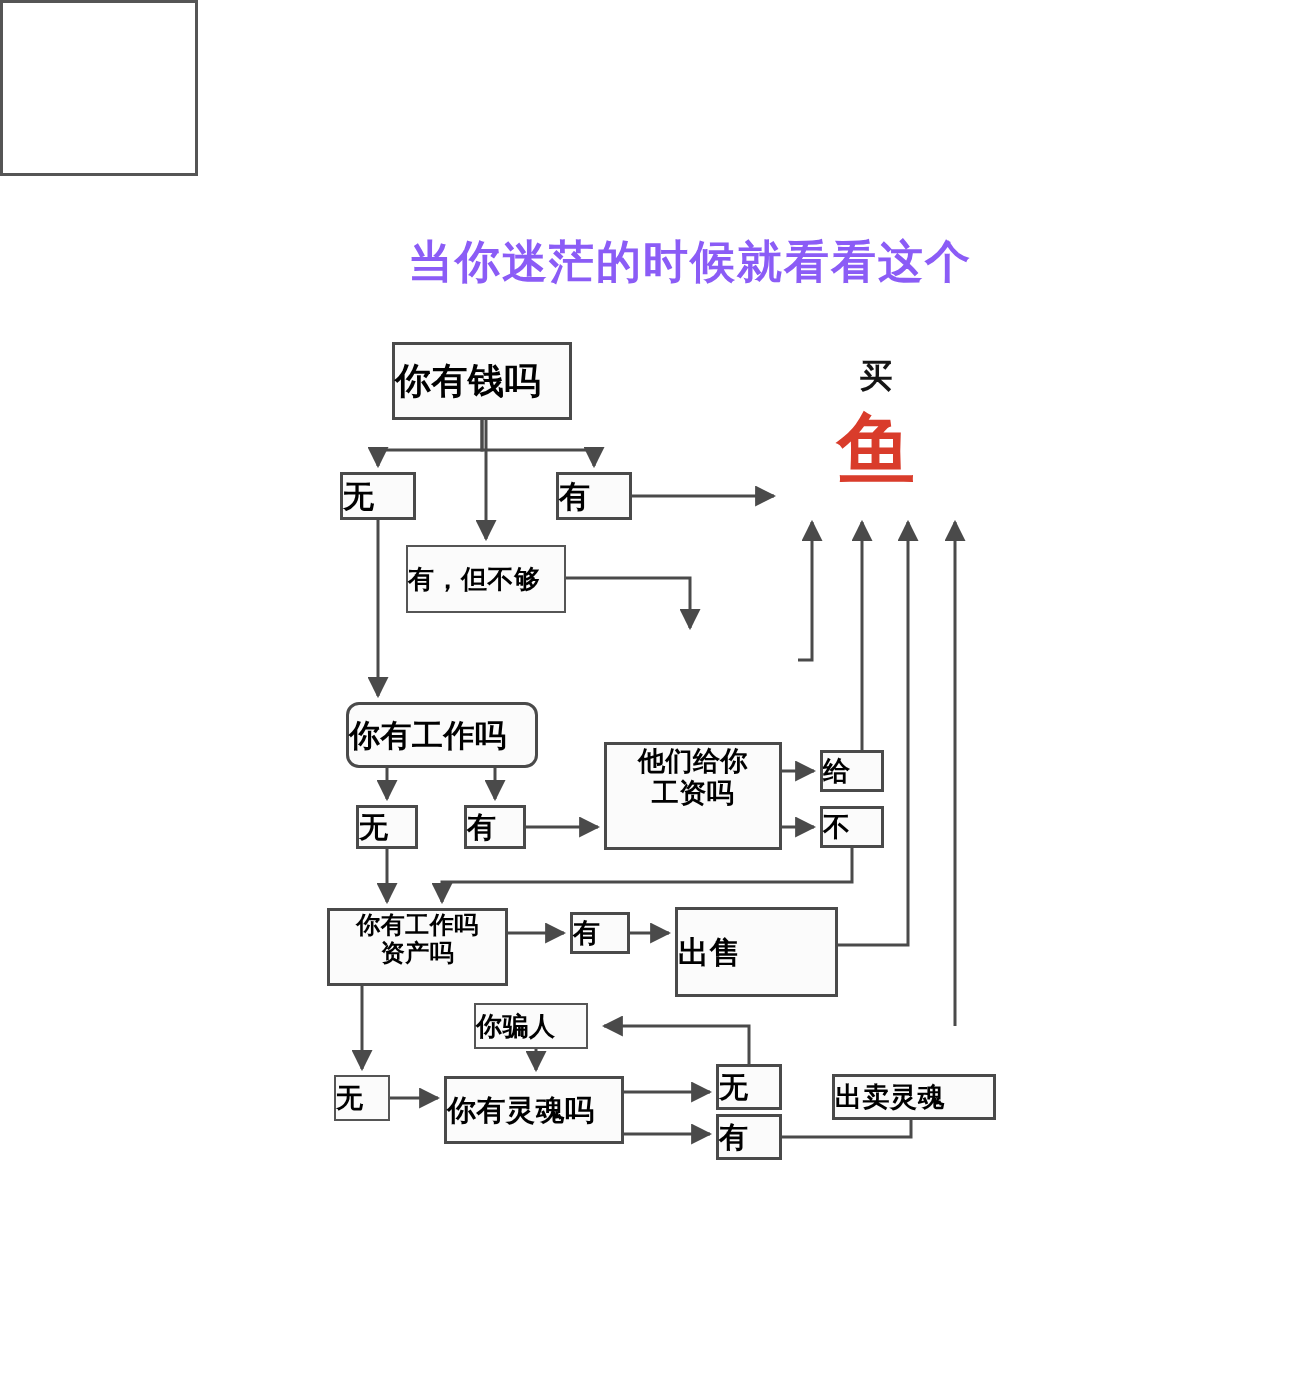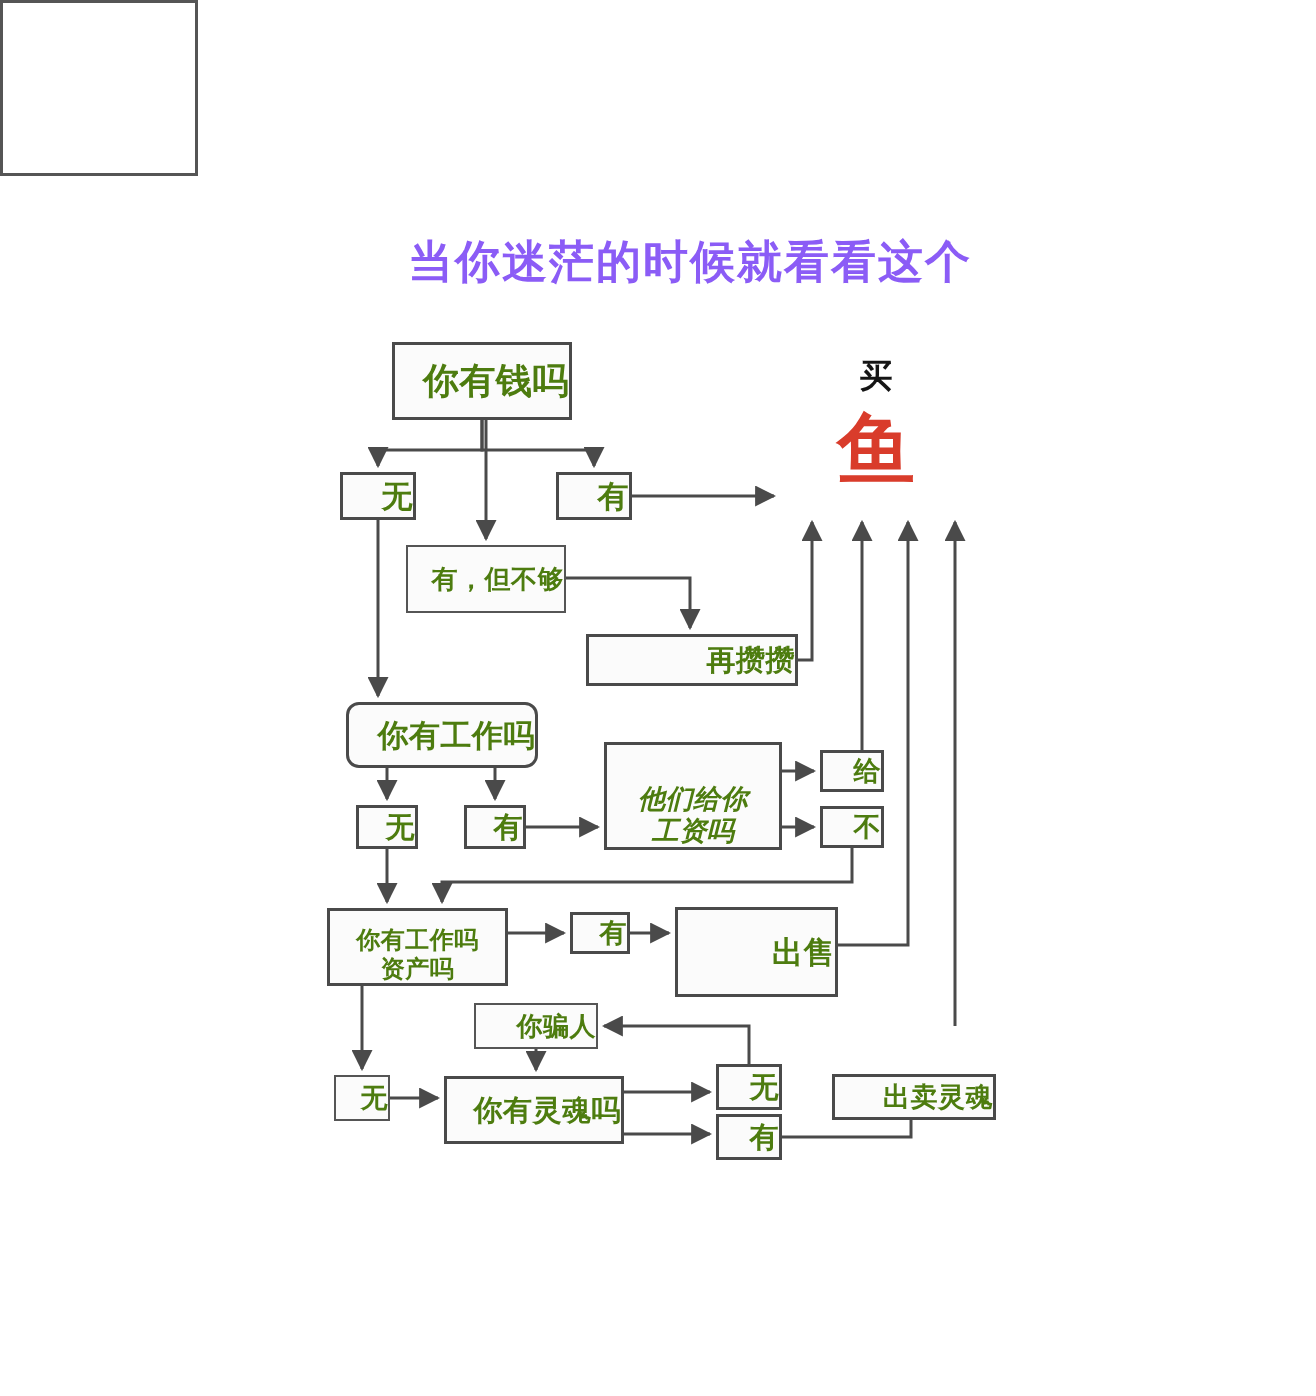--- a/index.html
+++ b/index.html
@@ -30,23 +30,23 @@
     height: 1396px;
     pointer-events: none;
   }
   .node {
     position: absolute;
     box-sizing: border-box;
     background: #fbfbfb;
     border: 3px solid #4a4a4a;
     display: flex;
     align-items: center;
-    justify-content: flex-end;
-    text-align: center;
-    color: #4d7c0f;
+    justify-content: flex-start;
+    text-align: center;
+    color: #000000;
     font-weight: bold;
     line-height: 1.18;
     letter-spacing: 0.5px;
   }
   .node.thin { border-width: 2px; border-color: #555; }
   .title {
     position: absolute;
     left: 0;
     top: 232px;
     width: 1316px;
@@ -60,28 +60,28 @@
   
   #n-money      { left:392px;  top:342px;  width:180px; height:78px;  font-size:36px; }
   #n-money-no   { left:340px;  top:472px;  width:76px;  height:48px;  font-size:31px; }
   #n-money-yes  { left:556px;  top:472px;  width:76px;  height:48px;  font-size:31px; }
   #n-notenough  { left:406px;  top:545px;  width:160px; height:68px;  font-size:26px; }
   #n-save       { left:586px;  top:634px;  width:212px; height:52px;  font-size:29px; }
   #n-job        { left:346px;  top:702px;  width:192px; height:66px;  font-size:31px;border-radius:13px; }
   #n-job-no     { left:356px;  top:805px;  width:62px;  height:44px;  font-size:29px; }
   #n-job-yes    { left:464px;  top:805px;  width:62px;  height:44px;  font-size:29px; }
   #n-salary     { left:604px;  top:742px;  width:178px; height:108px; font-size:27px;
-                  flex-direction: column; font-style: italic; }
+                  flex-direction: column; }
   #n-salary-yes { left:820px;  top:750px;  width:64px;  height:42px;  font-size:27px; }
   #n-salary-no  { left:820px;  top:806px;  width:64px;  height:42px;  font-size:27px; }
   #n-assets     { left:327px;  top:908px;  width:181px; height:78px;  font-size:24px;
                   flex-direction: column; }
   #n-assets-yes { left:570px;  top:912px;  width:60px;  height:42px;  font-size:27px; }
   #n-sell       { left:675px;  top:907px;  width:163px; height:90px;  font-size:31px; }
-  #n-lie        { left:474px;  top:1003px; width:124px; height:46px;  font-size:26px; }
+  #n-lie        { left:474px;  top:1003px; width:114px; height:46px;  font-size:26px; }
   #n-assets-no  { left:334px;  top:1075px; width:56px;  height:46px;  font-size:27px; }
   #n-soul       { left:444px;  top:1076px; width:180px; height:68px;  font-size:29px; }
   #n-soul-no    { left:716px;  top:1064px; width:66px;  height:46px;  font-size:29px; }
   #n-soul-yes   { left:716px;  top:1114px; width:66px;  height:46px;  font-size:29px; }
   #n-sellsoul   { left:832px;  top:1026px; width:164px; height:46px;  font-size:27px;margin-top:48px; }
   
   #n-buyfish {
     left: 780px; top: 345px; width: 192px; height: 170px;
     background: transparent;
     border: 3px solid #555;
@@ -184,23 +184,20 @@
   </div>
 
   <div class="node" id="n-money-yes">
     <span>有</span>
   </div>
 
   <div class="node thin" id="n-notenough">
     <span>有，但不够</span>
   </div>
 
-  <div class="node" id="n-save">
-    <span>再攒攒</span>
-  </div>
 
   <div class="node" id="n-job">
     <span>你有工作吗</span>
   </div>
 
   <div class="node" id="n-job-no">
     <span>无</span>
   </div>
 
   <div class="node" id="n-job-yes">

